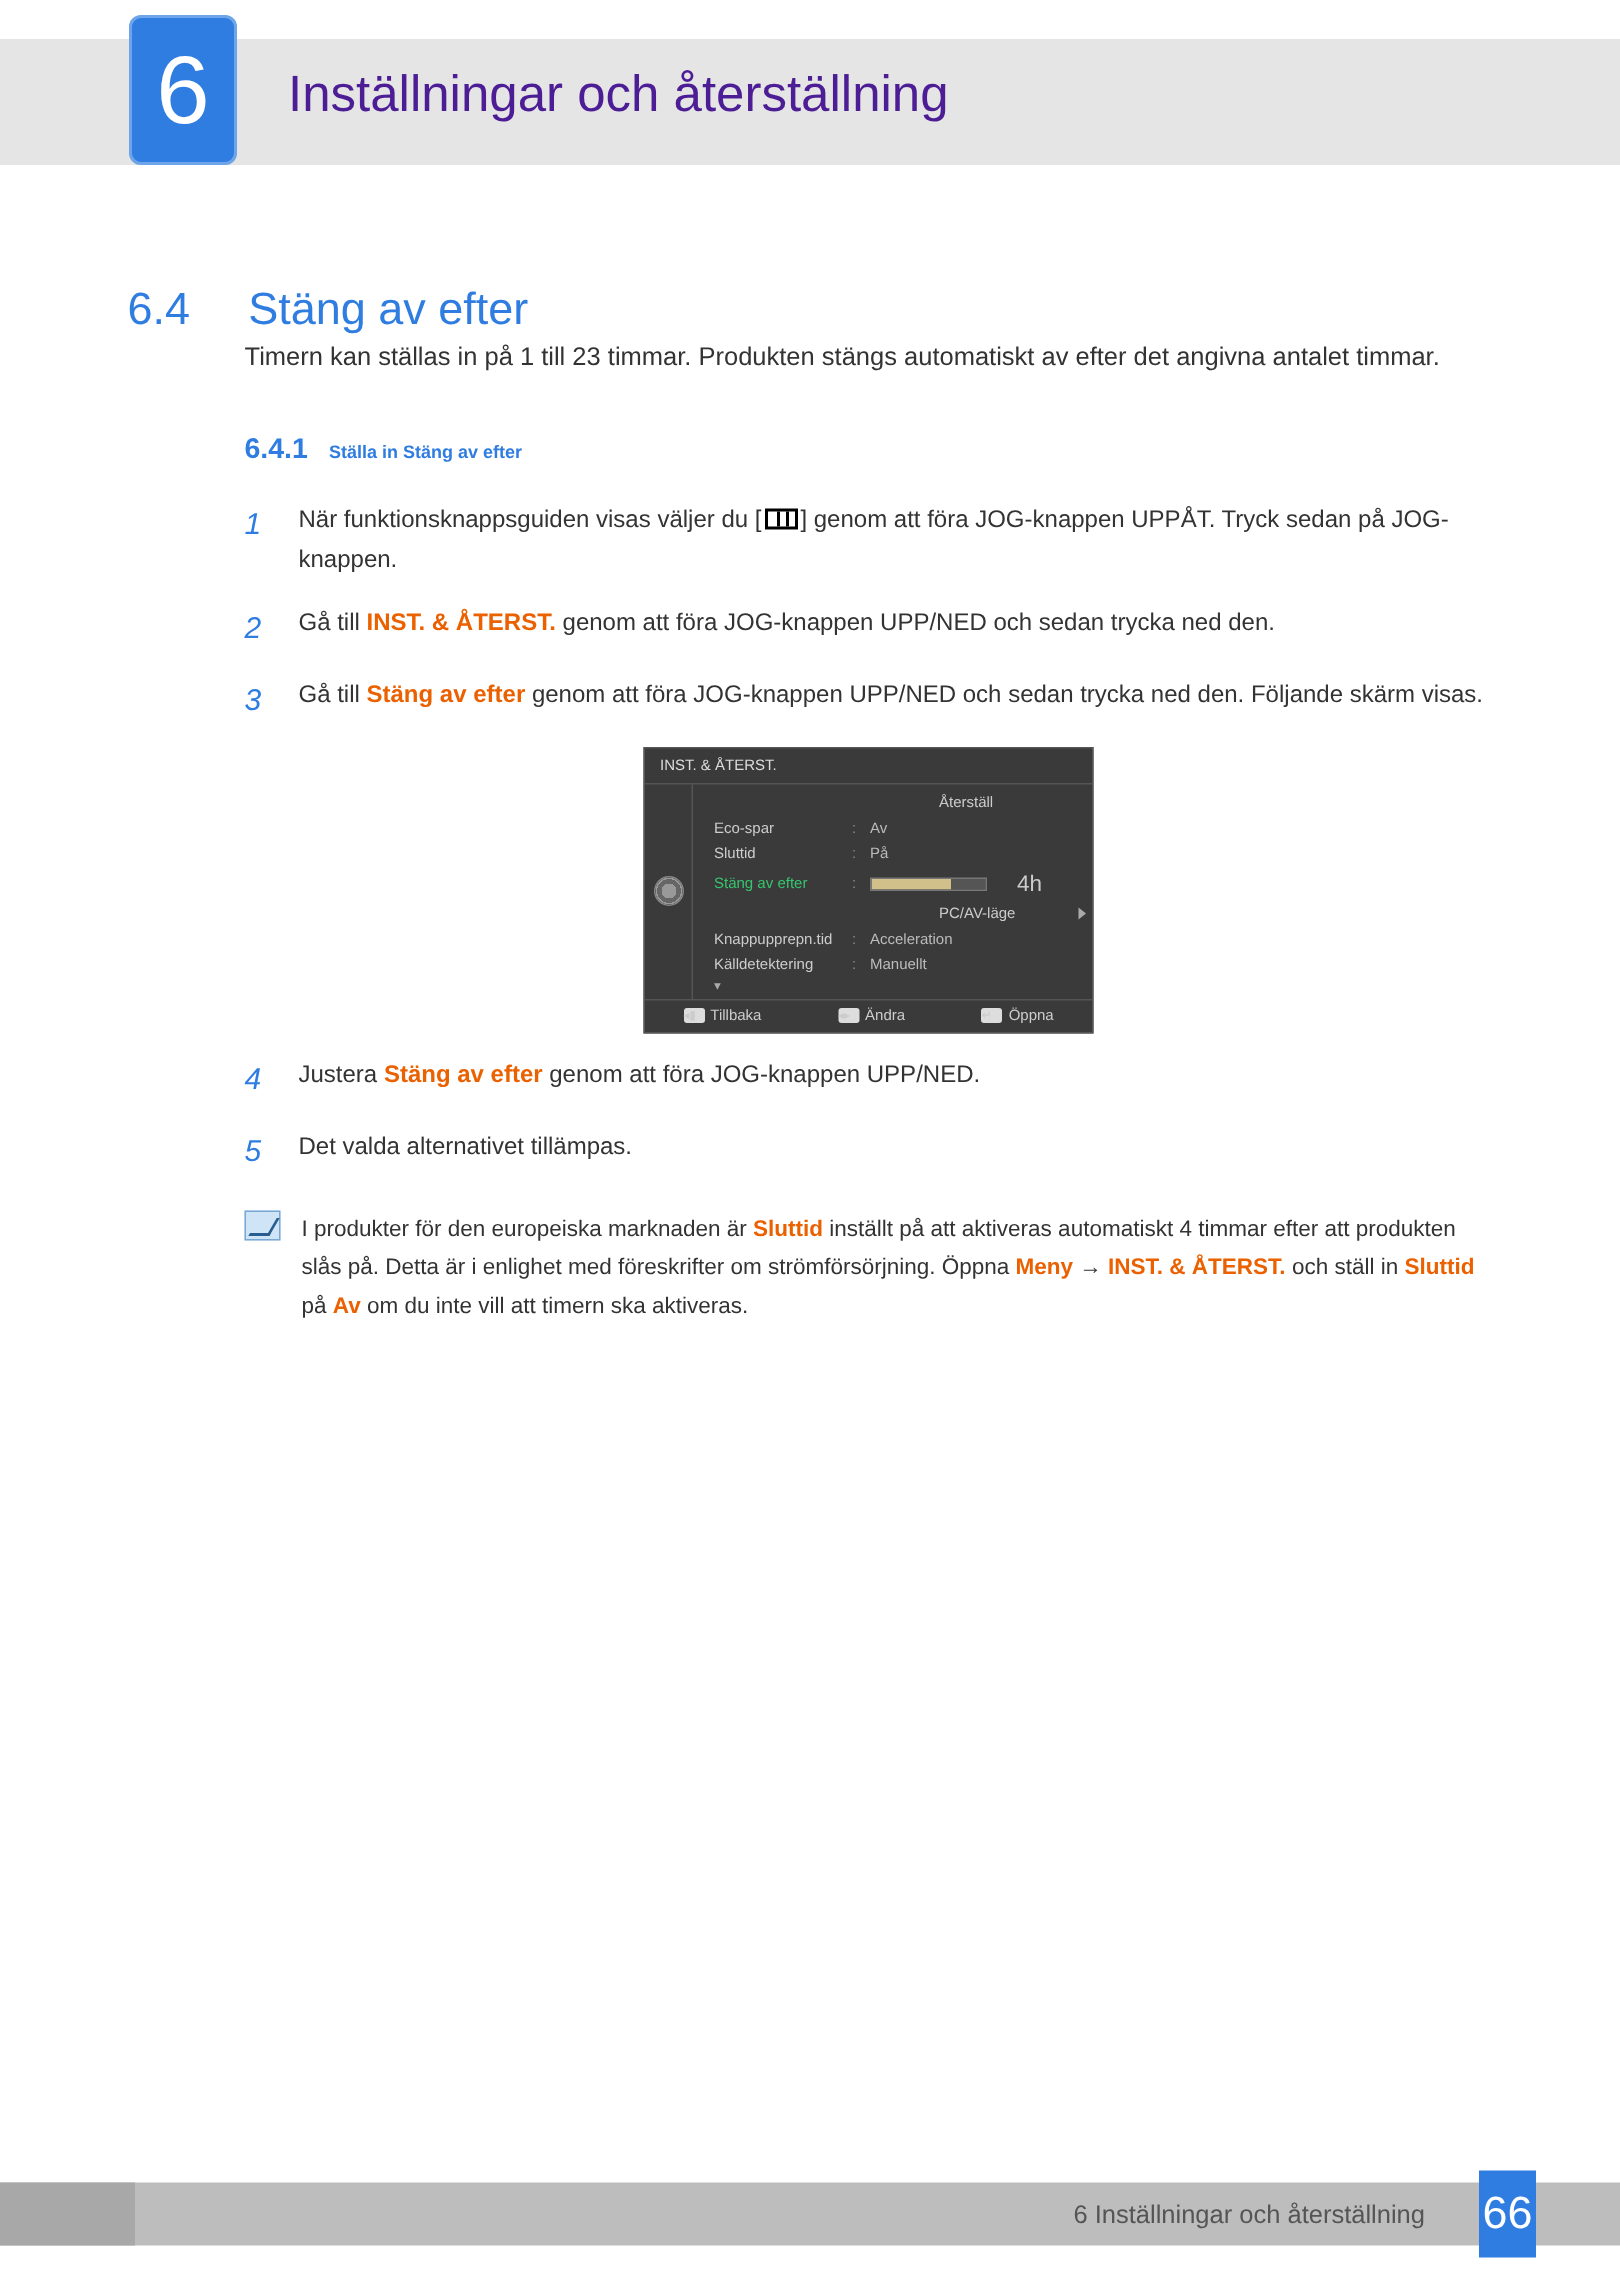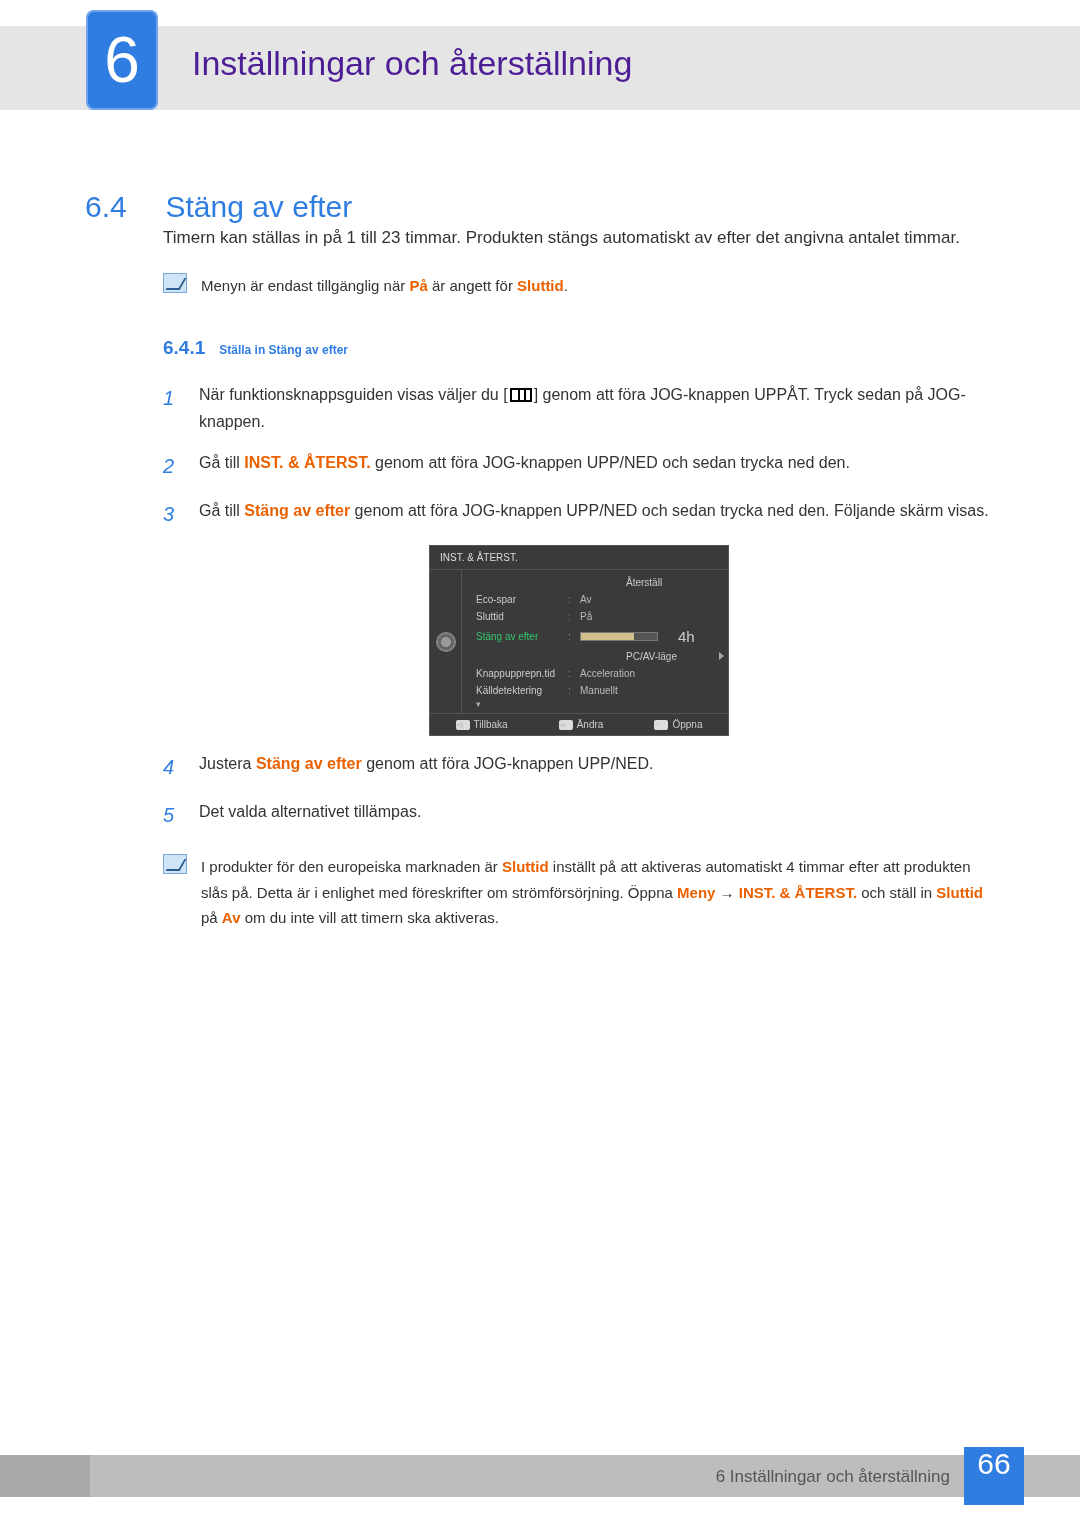--- a/index.html
+++ b/index.html
@@ -199,24 +199,24 @@
     background: #bdbdbd;
   }
   .footer-accent {
     position: absolute; left: 0; bottom: 30px;
     width: 90px; height: 42px;
     background: #a8a8a8;
   }
   .page-badge {
     position: absolute;
     right: 56px; bottom: 22px;
-    width: 60px; height: 58px;
+    width: 38px; height: 58px;
     background: #2f7de1;
     color: #fff;
-    display: flex; align-items: flex-start; justify-content: center;
+    display: flex; align-items: center; justify-content: center;
     font-size: 30px;
   }
   .footer-label {
     position: absolute;
     right: 130px; bottom: 40px;
     color: #555;
     font-size: 17px;
   }
   .arrow { font-family: Arial; }
 </style>
@@ -230,26 +230,20 @@
 <div class="chapter-title">Inställningar och återställning</div>
 
 <div class="content">
   <div>
     <span class="sec-number">6.4</span>
     <span class="sec-title">Stäng av efter</span>
   </div>
 
   <div class="para-block">Timern kan ställas in på 1 till 23 timmar. Produkten stängs automatiskt av efter det angivna antalet timmar.</div>
 
-  <div class="note-row">
-    <div class="note-icon"></div>
-    <div class="note-text">
-      <span>Menyn är endast tillgänglig när </span><span class="hl-orange">På</span><span> är angett för </span><span class="hl-orange">Sluttid</span><span>.</span>
-    </div>
-  </div>
 
   <div class="subsec-row">
     <span class="subsec-num">6.4.1</span>
     <span class="subsec-title">Ställa in Stäng av efter</span>
   </div>
 
   <div class="steps">
     <div class="step">
       <div class="step-num">1</div>
       <div class="step-body">

